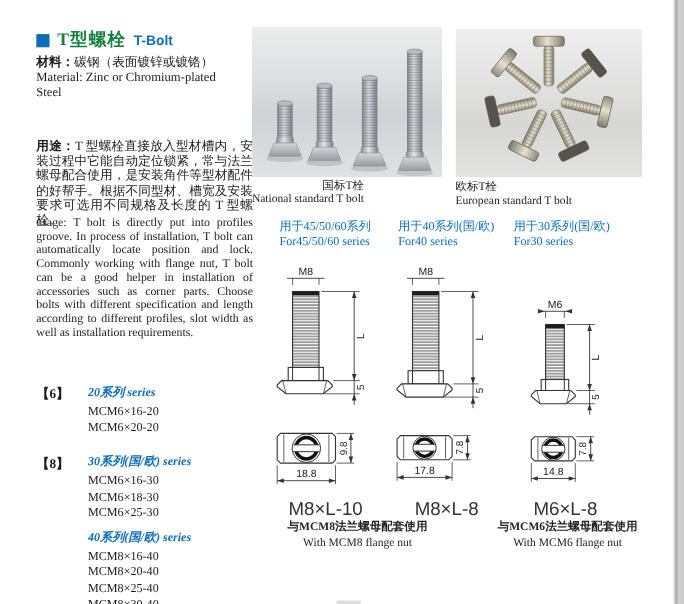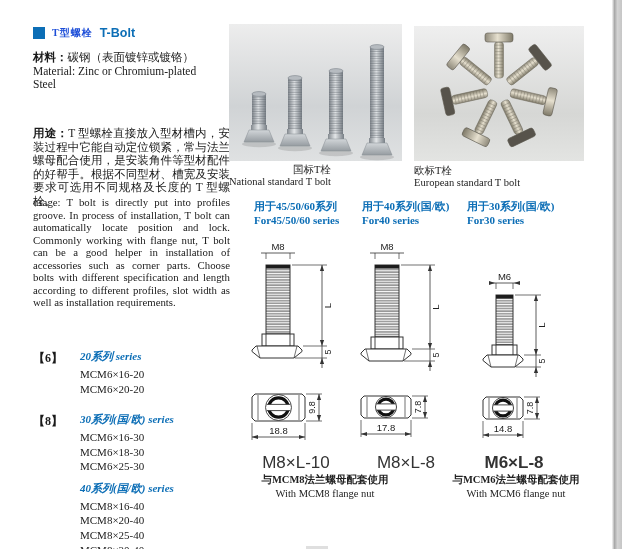--- a/index.html
+++ b/index.html
@@ -2,38 +2,38 @@
 <html><head>
 <meta charset="utf-8">
 <style>
   html,body{margin:0;padding:0;background:#fff;}
   .page{position:relative;width:622px;height:549px;background:#ffffff;overflow:hidden;
         font-family:"Liberation Serif",serif;color:#1a1a1a;}
   .abs{position:absolute;}
   
   .title-row{left:33px;top:26px;display:flex;align-items:center;gap:7px;}
   .sq{width:12px;height:12px;background:#0c6eb6;display:inline-block;}
-  .title-cn{font-weight:bold;font-size:10px;color:#1d4ed8;letter-spacing:1px;}
+  .title-cn{font-weight:bold;font-size:16px;color:#15803d;letter-spacing:1px;}
   .title-en{font-weight:bold;font-size:12.5px;color:#0c6eb6;font-family:"Liberation Sans",sans-serif;}
   
   .material{left:33px;top:51px;width:196px;font-size:11.5px;line-height:13.5px;}
   .usage-cn{left:33px;top:103px;width:197px;font-size:11.5px;line-height:13.6px;text-align:justify;margin-top:24px;}
   .usage-en{left:33px;top:196px;width:197px;font-size:10.8px;line-height:12.5px;text-align:justify;}
   b.lbl{font-weight:bold;}
   
   .cat{left:33px;display:flex;}
   .cat-index{width:47px;font-weight:bold;font-size:12px;padding-top:1px;}
   .cat-series{font-weight:bold;font-size:11px;color:#0c6eb6;margin-bottom:3px;font-style:italic;}
   .cat-item{font-size:11px;line-height:14.6px;}
   .cat-group2{margin-top:7px;}
   
   .photo{overflow:hidden;}
   .caption{font-size:10.5px;line-height:11.5px;color:#222;}
   
-  .draw-head{font-weight:bold;font-size:11px;line-height:13.5px;color:#0c6eb6;white-space:nowrap;}
+  .draw-head{font-weight:normal;font-size:11px;line-height:13.5px;color:#0c6eb6;white-space:nowrap;}
   .spec{font-family:"Liberation Sans",sans-serif;font-size:17px;color:#333;width:96px;text-align:center;}
   .note{font-size:10.5px;line-height:14px;text-align:center;color:#222;}
   .note .n-cn{font-weight:bold;}
   
   .edge-bar{left:612px;top:0;width:10px;height:549px;
             background:linear-gradient(90deg,#f6f6f6 0%,#a9a9a9 25%,#d3d3d3 55%,#c6c6c6 100%);}
   .footer-artifact{left:306px;top:546px;width:22px;height:3px;background:#c9c9c9;opacity:.6;}
   svg text{font-family:"Liberation Sans",sans-serif;}
 </style>
 </head>
@@ -419,21 +419,21 @@
       <line x1="15" y1="181" x2="15" y2="198" stroke="#333" stroke-width="0.7"></line>
       <line x1="55" y1="181" x2="55" y2="198" stroke="#333" stroke-width="0.7"></line>
       <line x1="15" y1="195" x2="55" y2="195" stroke="#333" stroke-width="0.8"></line>
       <polygon points="15,195 21,192.9 21,197.1" fill="#333"></polygon>
       <polygon points="55,195 49,192.9 49,197.1" fill="#333"></polygon>
       <text x="35" y="192" font-size="9.5" fill="#222" text-anchor="middle">14.8</text>
     </svg>
 
   <div class="abs spec" style="left:248px;top:453px;">M8×L-10</div>
   <div class="abs spec" style="left:358px;top:453px;">M8×L-8</div>
-  <div class="abs spec" style="left:466px;top:453px;font-weight:bold;">M6×L-8</div>
+  <div class="abs spec" style="left:466px;top:453px;">M6×L-8</div>
 
   <div class="abs note" style="left:250px;top:473px;width:150px;">
     <div class="n-cn">与MCM8法兰螺母配套使用</div>
     <div>With MCM8 flange nut</div>
   </div>
   <div class="abs note" style="left:440px;top:473px;width:152px;">
     <div class="n-cn">与MCM6法兰螺母配套使用</div>
     <div>With MCM6 flange nut</div>
   </div>
 

